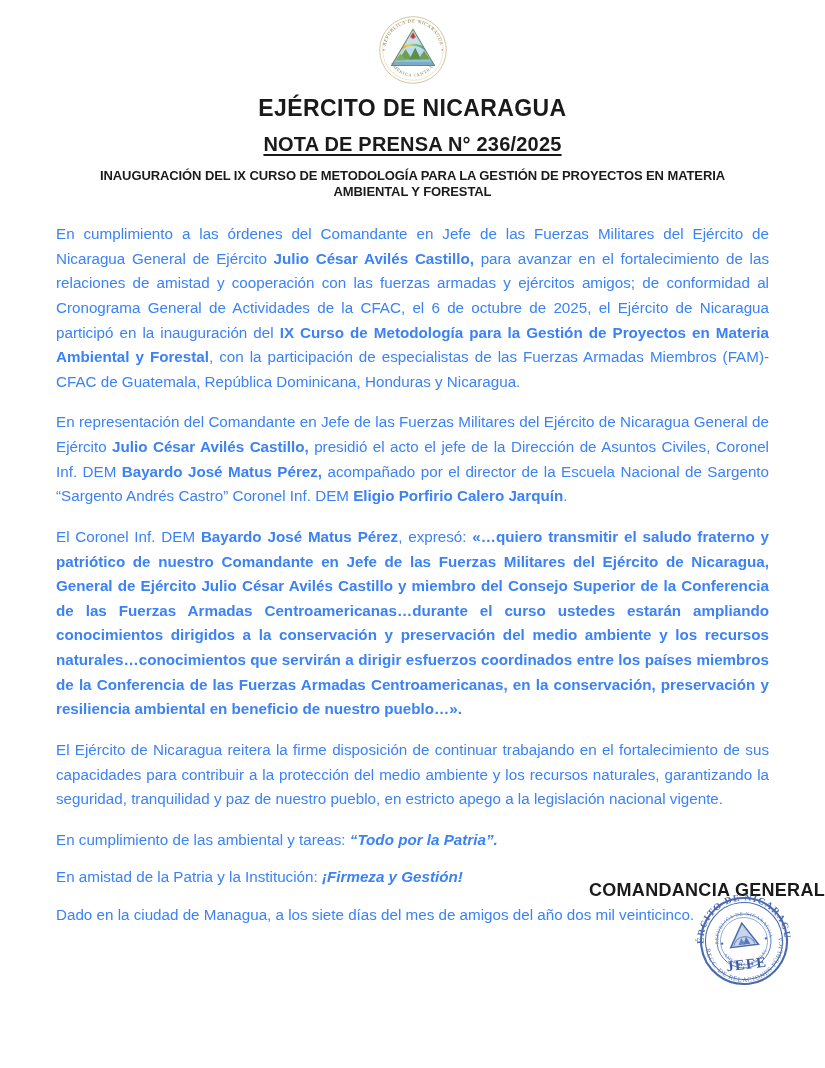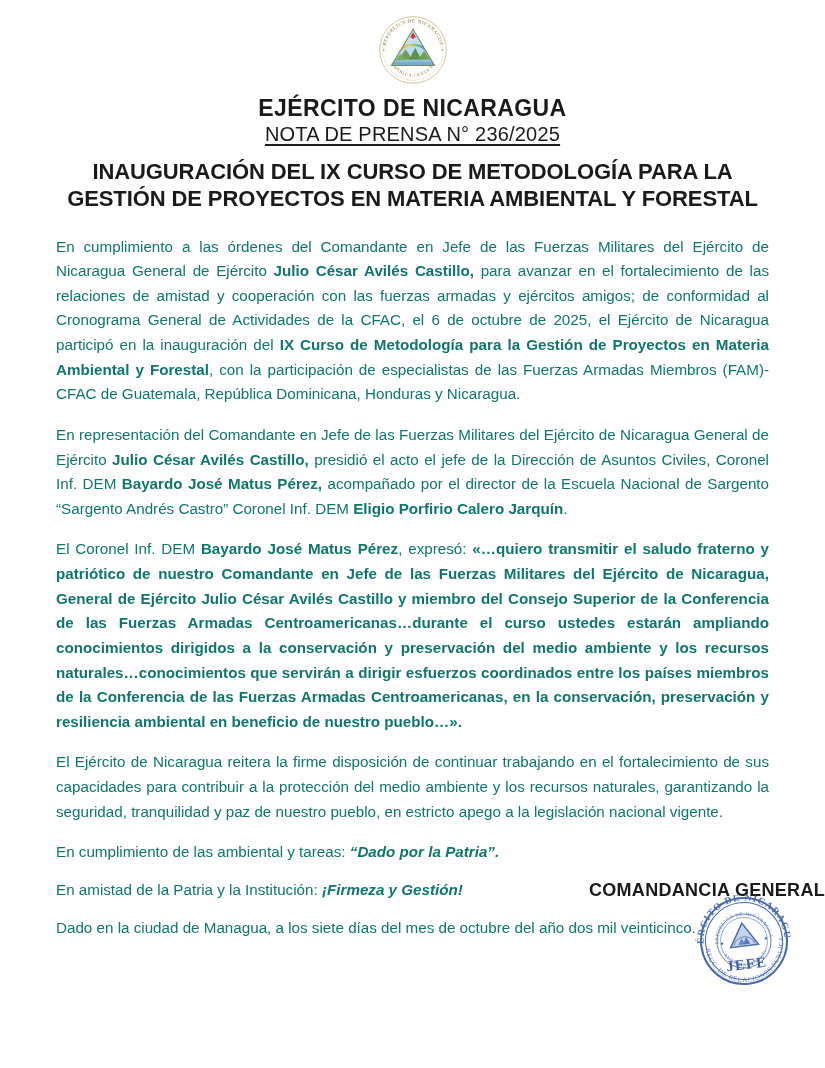--- a/index.html
+++ b/index.html
@@ -41,46 +41,47 @@
     margin-top: 8px;
   }
   .title-main {
     font-size: 23px;
     font-weight: bold;
     letter-spacing: 0.4px;
     line-height: 1.2;
   }
   .title-sub {
     font-size: 20px;
-    font-weight: normal;
+    font-weight: bold;
     text-decoration: underline;
     text-underline-offset: 3px;
+    margin-top: 10px;
     letter-spacing: 0.2px;
   }
   .title-third {
-    font-size: 22px;
+    font-size: 13px;
     font-weight: bold;
     line-height: 1.25;
     margin-top: 12px;
     padding: 0 62px;
     letter-spacing: -0.1px;
   }
 
   
   .body-block {
     padding: 0 56px;
     margin-top: 22px;
   }
   p.para {
     font-size: 15.2px;
     line-height: 1.62;
     text-align: justify;
     text-justify: inter-word;
     margin: 0 0 16px 0;
-    color: #0f766e;
+    color: #3b82f6;
   }
   p.para:last-child { margin-bottom: 0; }
   .b { font-weight: bold; }
   .quote {
     font-weight: bold;
   }
   .ital-bold {
     font-weight: bold;
     font-style: italic;
   }
@@ -188,25 +189,25 @@
   <div class="body-block">
 
     <p class="para"><span>En cumplimiento a las órdenes del Comandante en Jefe de las Fuerzas Militares del Ejército de Nicaragua General de Ejército </span><span class="b">Julio César Avilés Castillo,</span><span> para avanzar en el fortalecimiento de las relaciones de amistad y cooperación con las fuerzas armadas y ejércitos amigos; de conformidad al Cronograma General de Actividades de la CFAC, el 6 de octubre de 2025, el Ejército de Nicaragua participó en la inauguración del </span><span class="b">IX Curso de Metodología para la Gestión de Proyectos en Materia Ambiental y Forestal</span><span>, con la participación de especialistas de las Fuerzas Armadas Miembros (FAM)-CFAC de Guatemala, República Dominicana, Honduras y Nicaragua.</span></p>
 
     <p class="para"><span>En representación del Comandante en Jefe de las Fuerzas Militares del Ejército de Nicaragua General de Ejército </span><span class="b">Julio César Avilés Castillo,</span><span> presidió el acto el jefe de la Dirección de Asuntos Civiles, Coronel Inf. DEM </span><span class="b">Bayardo José Matus Pérez,</span><span> acompañado por el director de la Escuela Nacional de Sargento “Sargento Andrés Castro” Coronel Inf. DEM </span><span class="b">Eligio Porfirio Calero Jarquín</span><span>.</span></p>
 
     <p class="para"><span>El Coronel Inf. DEM </span><span class="b">Bayardo José Matus Pérez</span><span>, expresó: </span><span class="quote">«…quiero transmitir el saludo fraterno y patriótico de nuestro Comandante en Jefe de las Fuerzas Militares del Ejército de Nicaragua, General de Ejército Julio César Avilés Castillo y miembro del Consejo Superior de la Conferencia de las Fuerzas Armadas Centroamericanas…durante el curso ustedes estarán ampliando conocimientos dirigidos a la conservación y preservación del medio ambiente y los recursos naturales…conocimientos que servirán a dirigir esfuerzos coordinados entre los países miembros de la Conferencia de las Fuerzas Armadas Centroamericanas, en la conservación, preservación y resiliencia ambiental en beneficio de nuestro pueblo…».</span></p>
 
     <p class="para">El Ejército de Nicaragua reitera la firme disposición de continuar trabajando en el fortalecimiento de sus capacidades para contribuir a la protección del medio ambiente y los recursos naturales, garantizando la seguridad, tranquilidad y paz de nuestro pueblo, en estricto apego a la legislación nacional vigente.</p>
 
-    <p class="para tight"><span>En cumplimiento de las ambiental y tareas: </span><span class="ital-bold">“Dado por la Patria”.</span></p>
+    <p class="para tight"><span>En cumplimiento de las ambiental y tareas: </span><span class="ital-bold">“Todo por la Patria”.</span></p>
 
     <p class="para tight"><span>En amistad de la Patria y la Institución: </span><span class="ital-bold">¡Firmeza y Gestión!</span></p>
 
-    <p class="para noindent-last">Dado en la ciudad de Managua, a los siete días del mes de octubre del año dos mil veinticinco.</p>
+    <p class="para noindent-last">Dado en la ciudad de Managua, a los siete días del mes de amigos del año dos mil veinticinco.</p>
   </div>
 
   <div class="footer">
     <div class="footer-line1">COMANDANCIA GENERAL</div>
   </div>
 
   <div class="seal">
     <svg viewBox="0 0 112 102" width="112" height="102" aria-hidden="true">
       <g transform="rotate(-7 56 48)" opacity="0.92">
         <circle cx="56" cy="48" r="43" fill="none" stroke="#3b5ea8" stroke-width="2.1"></circle>

